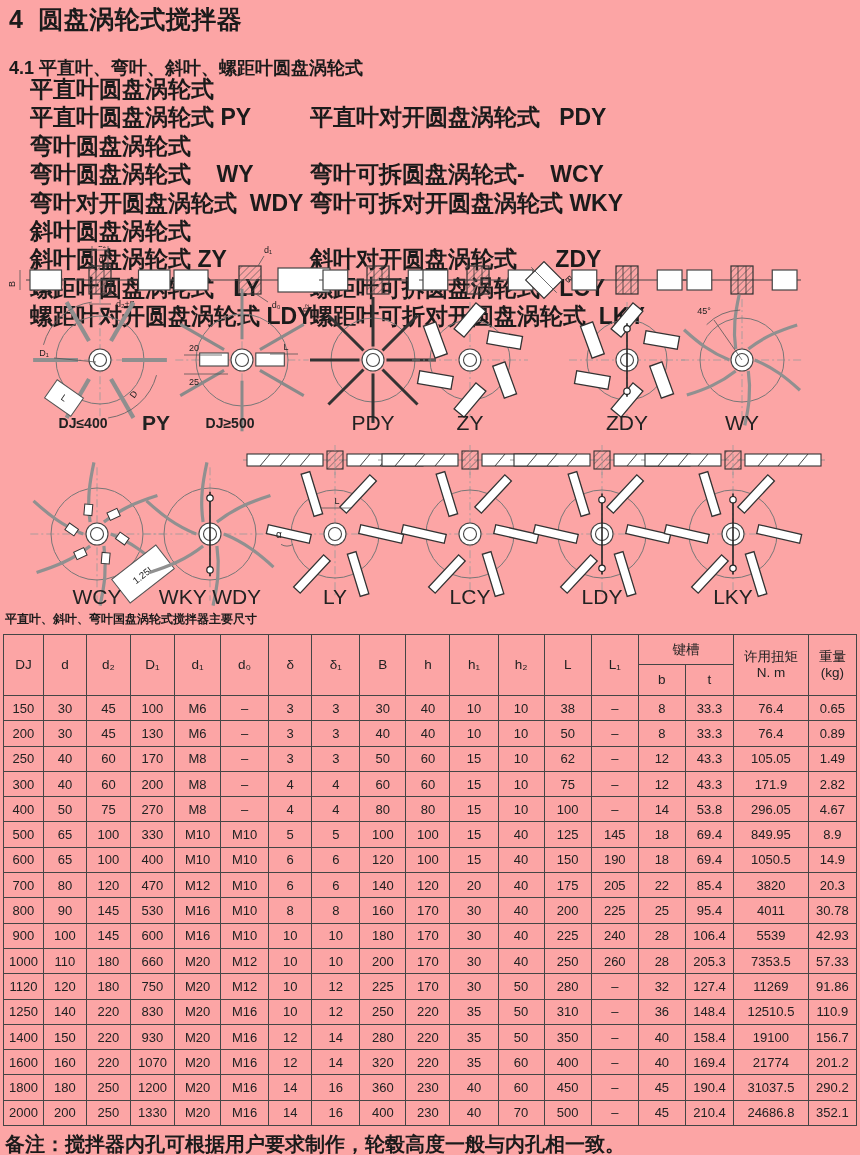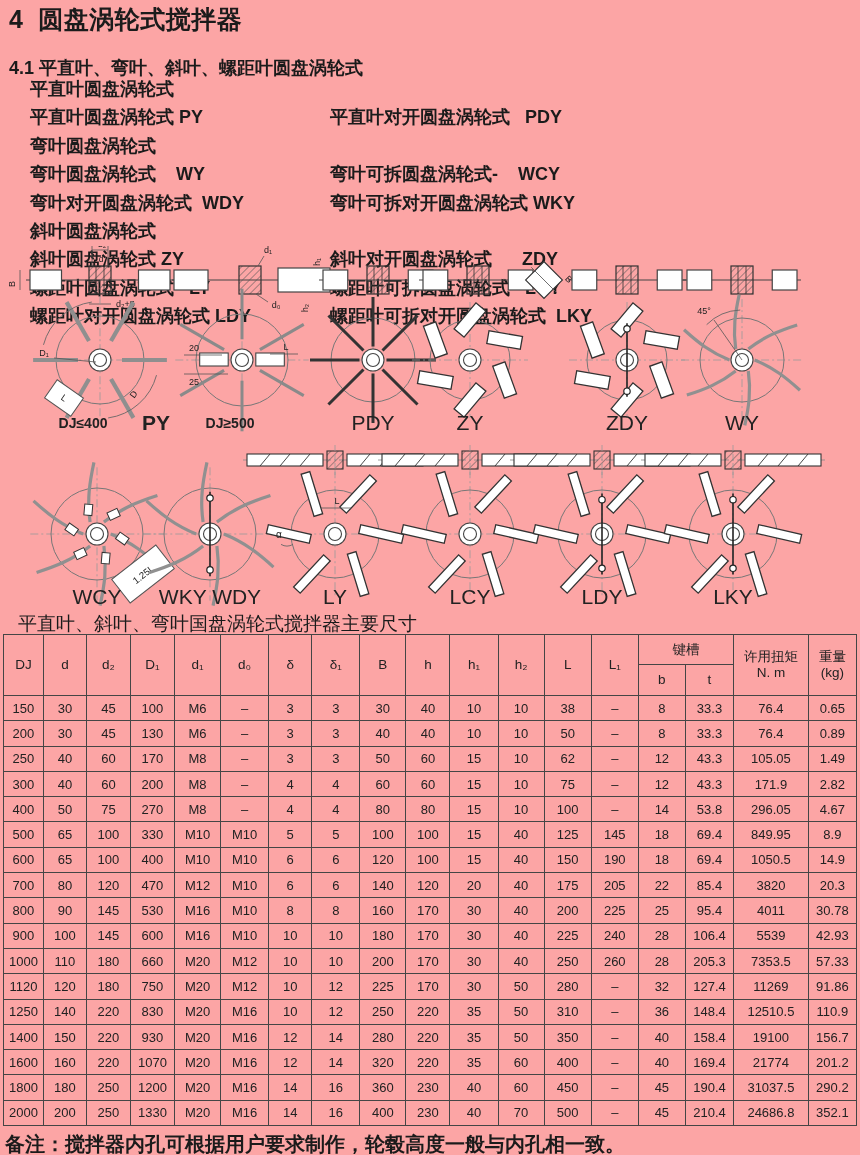--- a/index.html
+++ b/index.html
@@ -1,26 +1,26 @@
 <!DOCTYPE html>
 <html><head>
 <meta charset="utf-8">
 <style>
   html,body{margin:0;padding:0;background:#fff;}
   .page{position:relative;width:860px;height:1155px;background:#fca5a5;overflow:hidden;
         font-family:"Liberation Sans","DejaVu Sans",sans-serif;color:#1b1b1b;}
   .title{position:absolute;top:3px;left:9px;font-size:25px;font-weight:bold;white-space:pre;letter-spacing:.5px;}
   .subtitle{position:absolute;top:36px;left:9px;font-size:18px;font-weight:bold;white-space:pre;margin-top:20px;}
-  .typelist{position:absolute;top:75px;left:30px;width:815px;font-size:18px;font-weight:bold;}
+  .typelist{position:absolute;top:75px;left:30px;width:815px;font-size:23px;font-weight:bold;}
   .typerow{display:flex;height:28.4px;line-height:28.4px;}
   .typerow .lcol{width:280px;white-space:pre;}
-  .typerow .rcol{flex:1;white-space:pre;margin-left:20px;}
+  .typerow .rcol{flex:1;white-space:pre;}
   .figrow1{position:absolute;top:246px;left:0;}
   .figrow2{position:absolute;top:442px;left:0;}
-  .tbl-caption{position:absolute;top:611px;left:18px;font-size:19px;font-weight:normal;white-space:pre;}
+  .tbl-caption{position:absolute;top:611px;left:5px;font-size:12px;font-weight:bold;white-space:pre;}
   table.dims{position:absolute;top:634px;left:3px;width:854px;border-collapse:collapse;table-layout:fixed;
              font-size:13px;color:#222;}
   table.dims th,table.dims td{border:1px solid #454545;text-align:center;vertical-align:middle;
              padding:0;overflow:hidden;font-weight:normal;}
   table.dims thead th{font-size:13.5px;white-space:pre-line;line-height:1.15;}
   table.dims thead tr.h1 th{height:29px;}
   table.dims thead tr.h2 th{height:30px;}
   table.dims tbody td{height:24.3px;}
   .note{position:absolute;top:1131px;left:5px;font-size:20px;font-weight:bold;white-space:pre;}
   svg text{font-family:"Liberation Sans","DejaVu Sans",sans-serif;}

